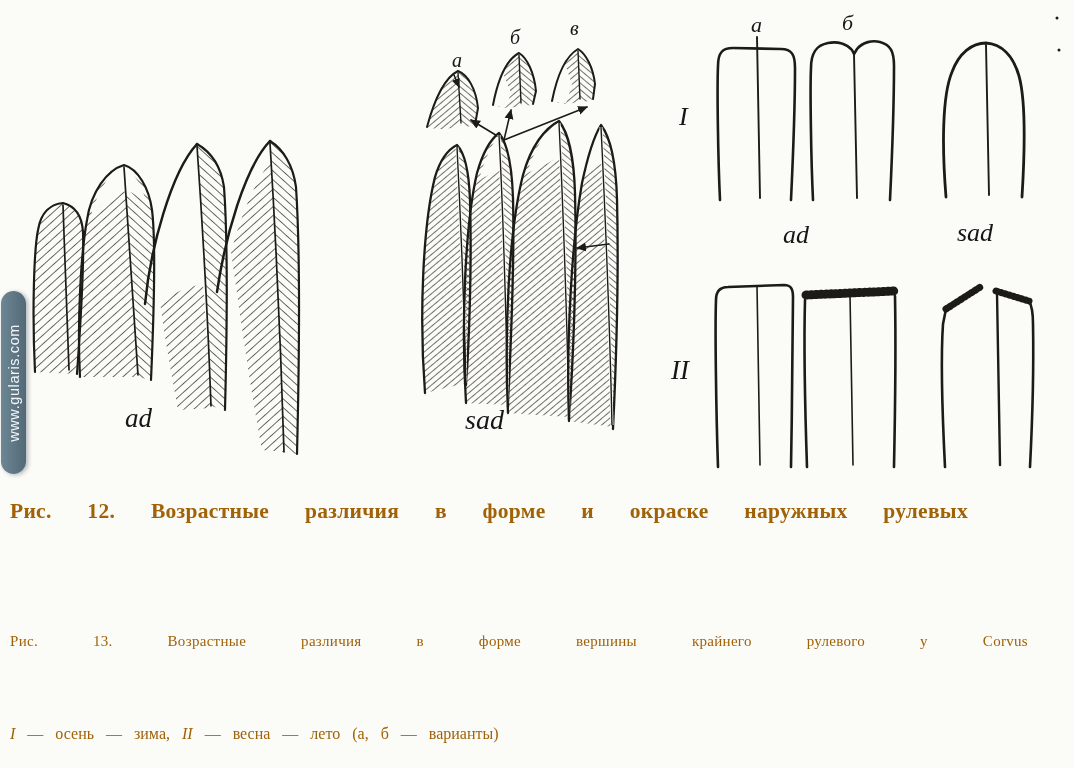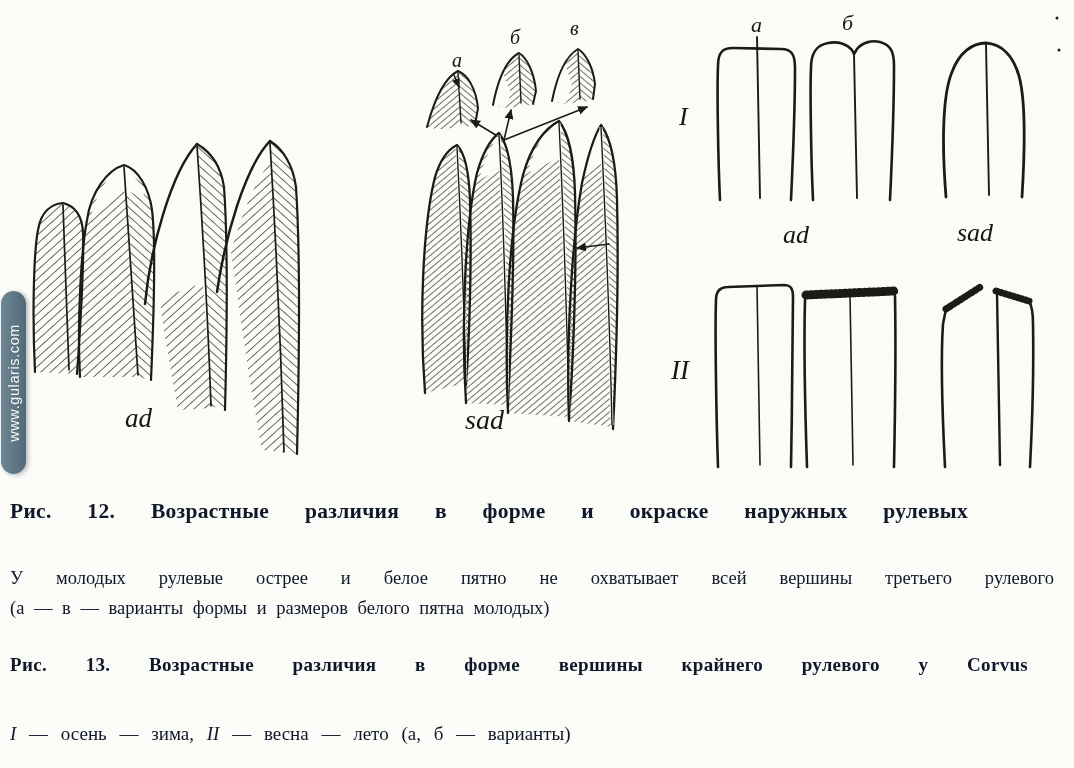--- a/index.html
+++ b/index.html
@@ -8,29 +8,29 @@
     position:relative;width:1074px;height:768px;
     background:#fbfbf8;overflow:hidden;
     font-family:"Liberation Serif",serif;color:#1c1b18;
   }
   svg{position:absolute;display:block;}
   .ink{stroke:#1c1b18;fill:none;stroke-linecap:round;stroke-linejoin:round;}
   .lbl{
     position:absolute;font-style:italic;color:#171614;
     font-family:"Liberation Serif",serif;line-height:1;white-space:nowrap;
   }
-  .cap{position:absolute;left:10px;color:#0f172a;}
+  .cap{position:absolute;left:10px;color:#a16207;}
   .cap .j{text-align:justify;text-align-last:justify;}
   .t12{top:497px;width:958px;font-size:21.5px;line-height:28px;font-weight:700;letter-spacing:.3px;}
   .t12 .l2{word-spacing:9px;}
   .n12{top:563px;width:1044px;font-size:18.5px;line-height:30px;}
   .n12 .l2{word-spacing:5px;}
-  .t13{top:650px;width:1018px;font-size:19px;line-height:29px;font-weight:700;letter-spacing:.3px;}
+  .t13{top:627px;width:1018px;font-size:15px;line-height:29px;font-weight:400;letter-spacing:.3px;}
   .t13 .l2{white-space:pre-wrap;word-spacing:7px;}
-  .n13{top:721px;width:1000px;font-size:19px;line-height:26px;word-spacing:8px;}
+  .n13{top:721px;width:1000px;font-size:16px;line-height:26px;word-spacing:8px;}
   .n13 .it{font-style:italic;}
   .watermark{
     position:absolute;left:1px;top:291px;width:25px;height:183px;
     border-radius:13px;
     background:linear-gradient(90deg,#70previous 0%,#546d7b 100%);
     background:linear-gradient(90deg,#6e8795 0%,#526977 100%);
     box-shadow:2px 1px 4px rgba(70,80,90,.4);
     display:flex;align-items:center;justify-content:center;
   }
   .watermark span{
@@ -192,24 +192,20 @@
   <div class="lbl" style="left:842px;top:12px;font-size:22px">б</div>
   <div class="lbl" style="left:679px;top:104px;font-size:26px">I</div>
   <div class="lbl" style="left:671px;top:357px;font-size:27px">II</div>
   <div class="lbl" style="left:783px;top:222px;font-size:26px">ad</div>
   <div class="lbl" style="left:957px;top:220px;font-size:26px">sad</div>
 
   <div class="cap t12">
     <div class="j">Рис. 12. Возрастные различия в форме и окраске наружных рулевых</div>
   </div>
 
-  <div class="cap n12">
-    <div class="j">У молодых рулевые острее и белое пятно не охватывает всей вершины третьего рулевого</div>
-    <div class="l2">(а — в — варианты формы и размеров белого пятна молодых)</div>
-  </div>
 
   <div class="cap t13">
     <div class="j">Рис. 13. Возрастные различия в форме вершины крайнего рулевого у Corvus</div>
   </div>
 
   <div class="cap n13">
     <span class="it">I</span><span> — осень — зима,  </span><span class="it">II</span><span> — весна — лето  (а, б — варианты)</span>
   </div>
 
   <div class="watermark">

